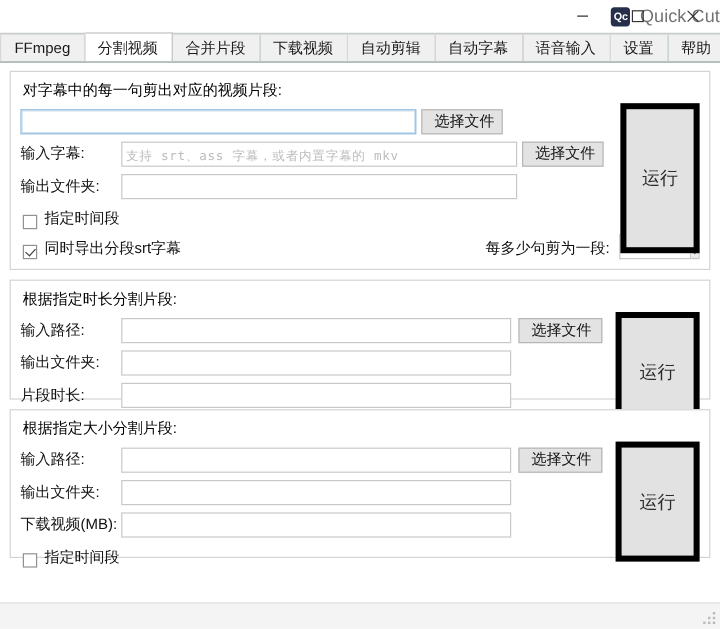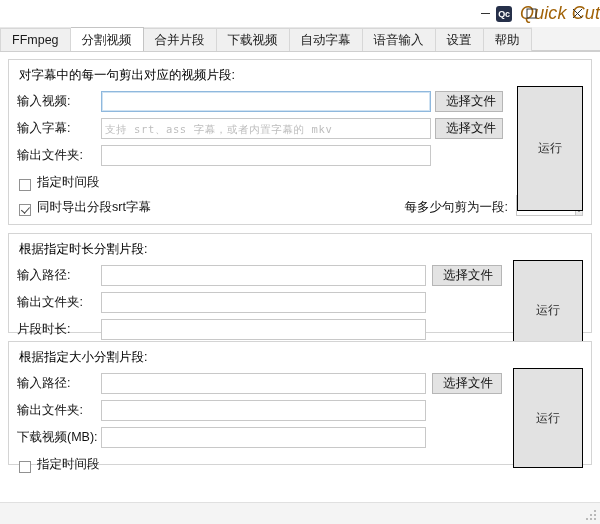--- a/index.html
+++ b/index.html
@@ -37,24 +37,23 @@
     font-size: 9px;
     font-weight: bold;
     display: flex;
     align-items: center;
     justify-content: center;
     letter-spacing: -0.3px;
     flex: 0 0 auto;
   }
   .app-title {
     margin-left: 8px;
-    font-size: 18px;
-    color: #a16207;
+    font-size: 15px;
+    color: #737373;
     letter-spacing: 0.1px;
-    font-style: italic;
   }
   .wincontrols {
     position: absolute;
     right: 0;
     top: 0;
     height: 27px;
     display: flex;
   }
   .wbtn {
     width: 46px;
@@ -180,23 +179,23 @@
     font-family: inherit;
     font-size: 12.5px;
     color: #111;
     padding: 0 10px;
     white-space: nowrap;
     line-height: 19px;
   }
 
   .runbtn {
     background: #e2e2e2;
-    border: 1px solid #000000;
+    border: 5px solid #000000;
     font-family: inherit;
-    font-size: 12px;
+    font-size: 15px;
     color: #2b2b2b;
     display: flex;
     align-items: center;
     justify-content: center;
     box-sizing: border-box;
   }
 
   
   .cbrow {
     display: flex;
@@ -326,34 +325,34 @@
       </svg>
     </button>
   </div>
 </div>
 
 <div class="tabbar">
   <div class="tab">FFmpeg</div>
   <div class="tab active">分割视频</div>
   <div class="tab">合并片段</div>
   <div class="tab">下载视频</div>
+  <div class="tab">自动剪辑</div>
   <div class="tab">自动字幕</div>
   <div class="tab">语音输入</div>
   <div class="tab">设置</div>
   <div class="tab">帮助</div>
   <div class="tabfill"></div>
 </div>
 
 <div class="content">
 
   <div class="groupbox" style="height:166px;">
     <div class="group-title">对字幕中的每一句剪出对应的视频片段:</div>
 
     <div class="row">
-      <div class="lbl lbl-w1">输入视频:</div>
       <input class="tf g1-input focused" type="text" value="" style="">
       <button class="btn g1-btn">选择文件</button>
     </div>
 
     <div class="row">
       <div class="lbl lbl-w1">输入字幕:</div>
       <input class="tf g1-input" type="text" placeholder="支持 srt、ass 字幕，或者内置字幕的 mkv" style="">
       <button class="btn g1-btn">选择文件</button>
     </div>
 

